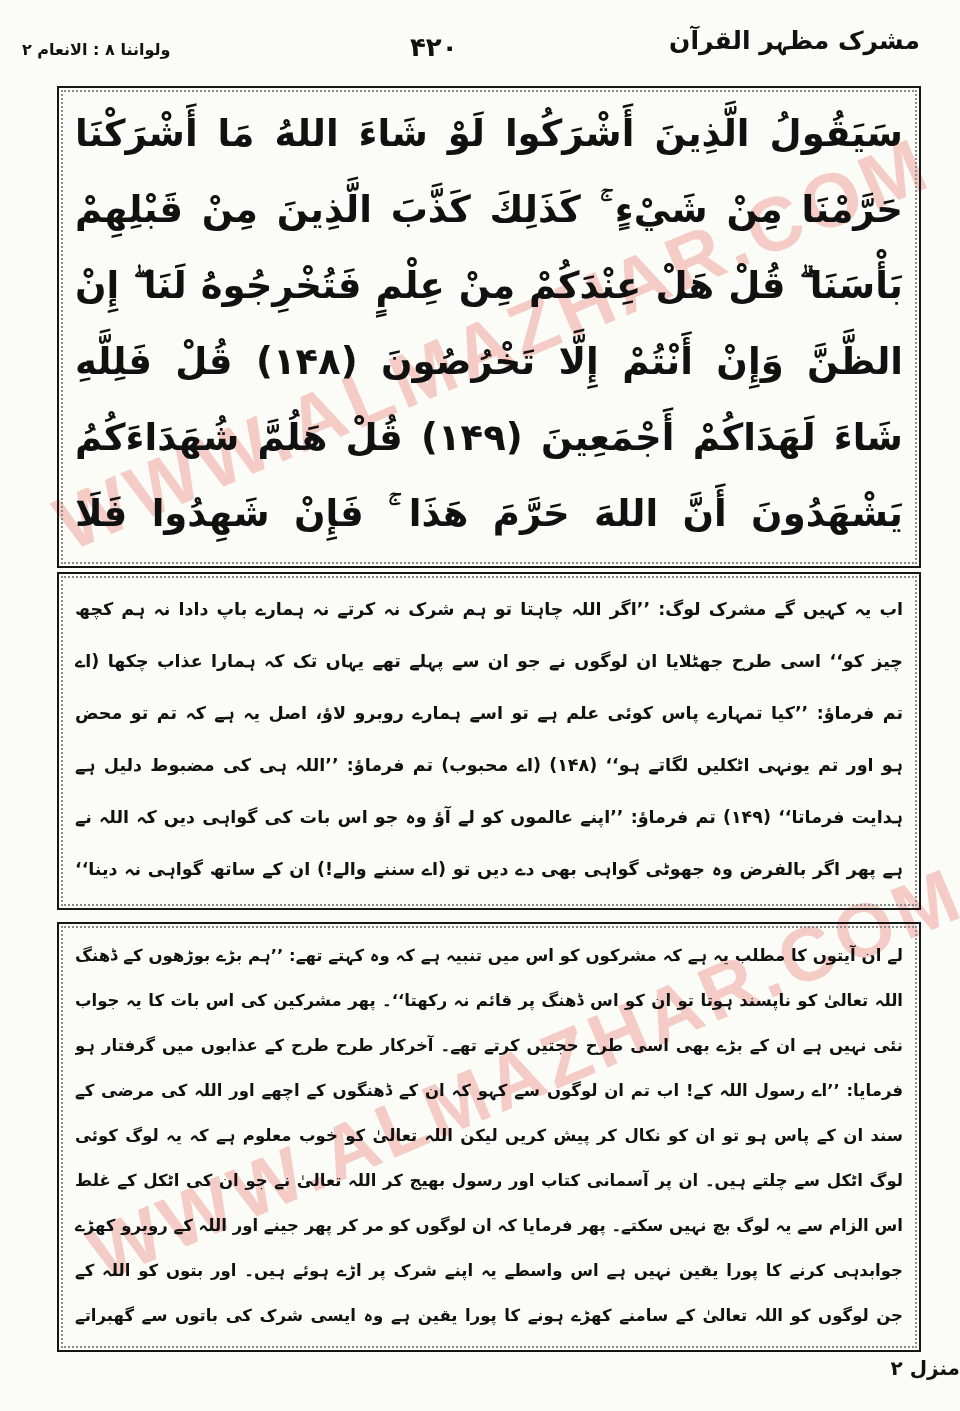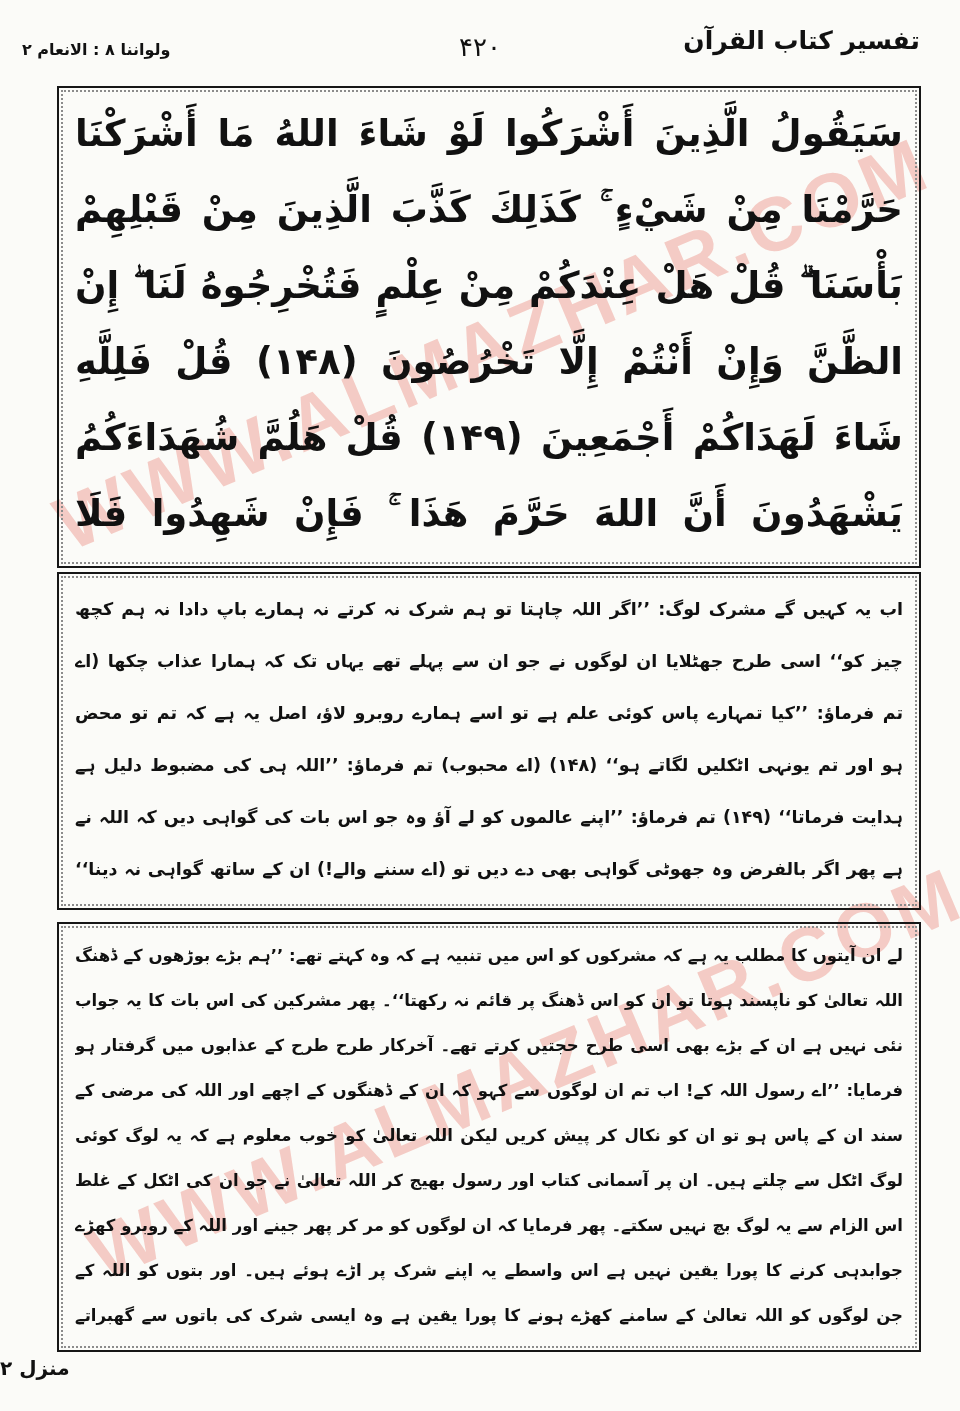--- a/index.html
+++ b/index.html
@@ -14,21 +14,21 @@
     font-family:"Liberation Sans",sans-serif;font-weight:bold;
     font-size:76px;letter-spacing:5px;color:rgba(233,126,112,0.38);
     transform:rotate(-23deg);transform-origin:center;
   }
   .wm1{top:300px;left:22px;}
   .wm2{top:1030px;left:55px;}
   
   .hdr-right{position:absolute;top:26px;right:40px;z-index:2;
     font-size:25px;font-weight:bold;direction:rtl;}
   .hdr-center{position:absolute;top:32px;left:410px;width:140px;z-index:2;
-    text-align:center;font-size:26px;font-weight:normal;}
+    text-align:left;font-size:26px;font-weight:bold;}
   .hdr-left{position:absolute;top:40px;left:22px;z-index:2;
     font-size:16px;font-weight:bold;direction:rtl;}
   
   .box{position:absolute;left:57px;width:864px;box-sizing:border-box;
     border:2px solid #161616;background:transparent;z-index:1;}
   .inner{position:absolute;inset:2px;border:2px dotted #8b8b8b;
     padding:5px 12px;box-sizing:border-box;overflow:hidden;}
   .arabic-box{top:86px;height:482px;}
   .trans-box{top:572px;height:338px;}
   .comm-box{top:922px;height:430px;}
@@ -40,34 +40,34 @@
   }
   .u-line{
     font-weight:bold;direction:rtl;text-align:justify;text-align-last:justify;
     overflow:hidden;
   }
   .t-line{height:52px;line-height:52px;font-size:17.5px;}
   .c-line{height:45px;line-height:45px;font-size:16.5px;}
   .c-line.last{text-align-last:center;}
   
   .manzil{position:absolute;top:1356px;left:0;right:0;z-index:2;
-    text-align:left;font-size:20px;font-weight:bold;direction:rtl;}
+    text-align:right;font-size:20px;font-weight:bold;direction:rtl;}
 </style>
 </head>
 <body>
 
 <div class="page">
 
   <div class="watermark wm1">WWW.ALMAZHAR.COM</div>
   <div class="watermark wm2">WWW.ALMAZHAR.COM</div>
 
   <div>
     <div class="hdr-left">ولواننا ۸ : الانعام ۲</div>
     <div class="hdr-center">۴۲۰</div>
-    <div class="hdr-right">تفسیر کتاب القرآن</div>
+    <div class="hdr-right">مشرک مظہر القرآن</div>
   </div>
 
   <section class="box arabic-box">
     <div class="inner">
       <div class="q-line">سَيَقُولُ الَّذِينَ أَشْرَكُوا لَوْ شَاءَ اللهُ مَا أَشْرَكْنَا وَلَا آبَاؤُنَا وَلَا</div>
       <div class="q-line">حَرَّمْنَا مِنْ شَيْءٍ ۚ كَذَلِكَ كَذَّبَ الَّذِينَ مِنْ قَبْلِهِمْ حَتَّى ذَاقُوا</div>
       <div class="q-line">بَأْسَنَا ۗ قُلْ هَلْ عِنْدَكُمْ مِنْ عِلْمٍ فَتُخْرِجُوهُ لَنَا ۖ إِنْ تَتَّبِعُونَ إِلَّا</div>
       <div class="q-line">الظَّنَّ وَإِنْ أَنْتُمْ إِلَّا تَخْرُصُونَ (۱۴۸) قُلْ فَلِلَّهِ الْحُجَّةُ الْبَالِغَةُ ۚ فَلَوْ</div>
       <div class="q-line">شَاءَ لَهَدَاكُمْ أَجْمَعِينَ (۱۴۹) قُلْ هَلُمَّ شُهَدَاءَكُمُ الَّذِينَ</div>
       <div class="q-line">يَشْهَدُونَ أَنَّ اللهَ حَرَّمَ هَذَا ۚ فَإِنْ شَهِدُوا فَلَا تَشْهَدْ مَعَهُمْ</div>

